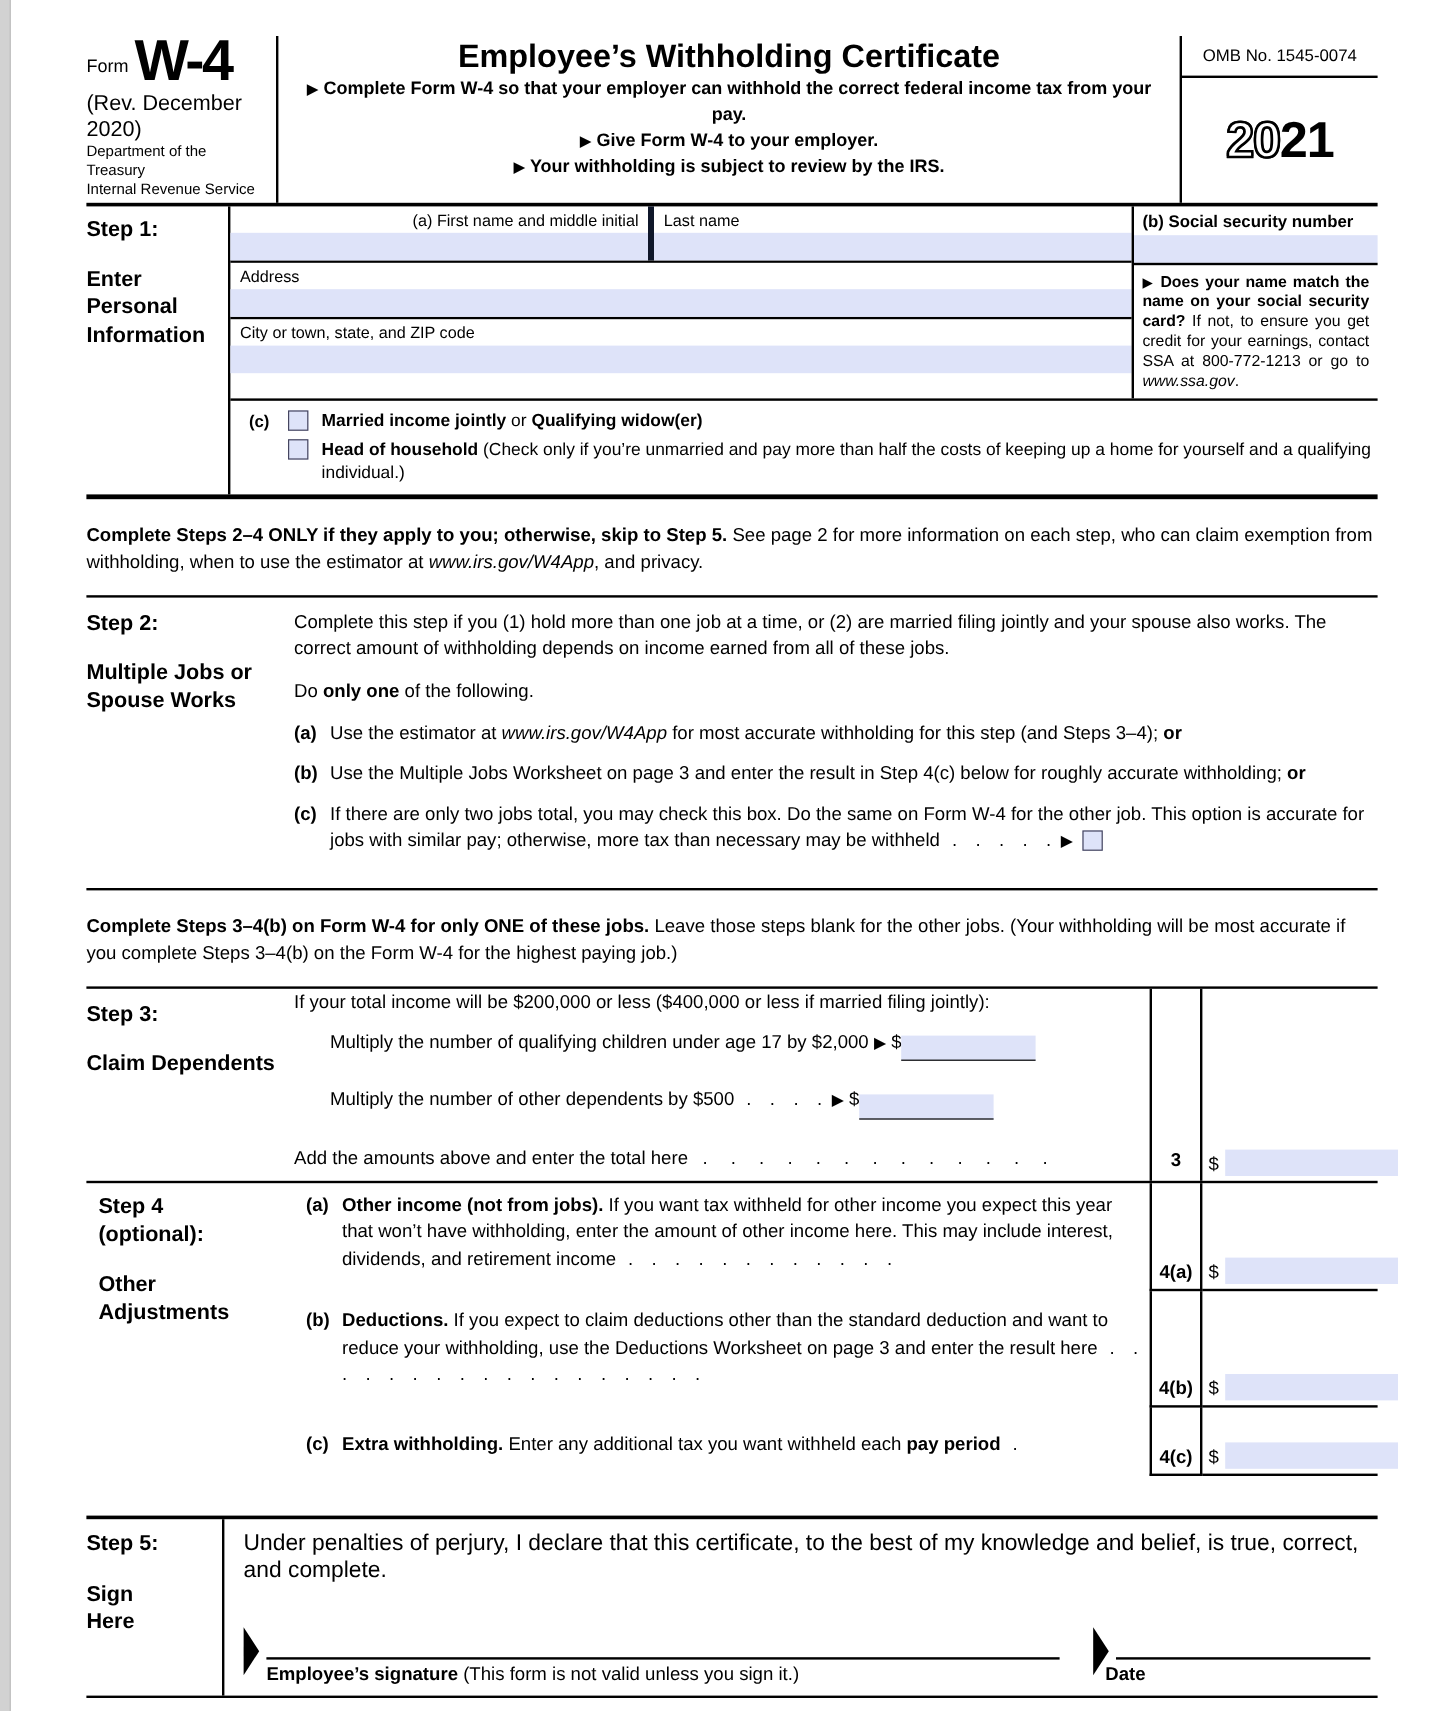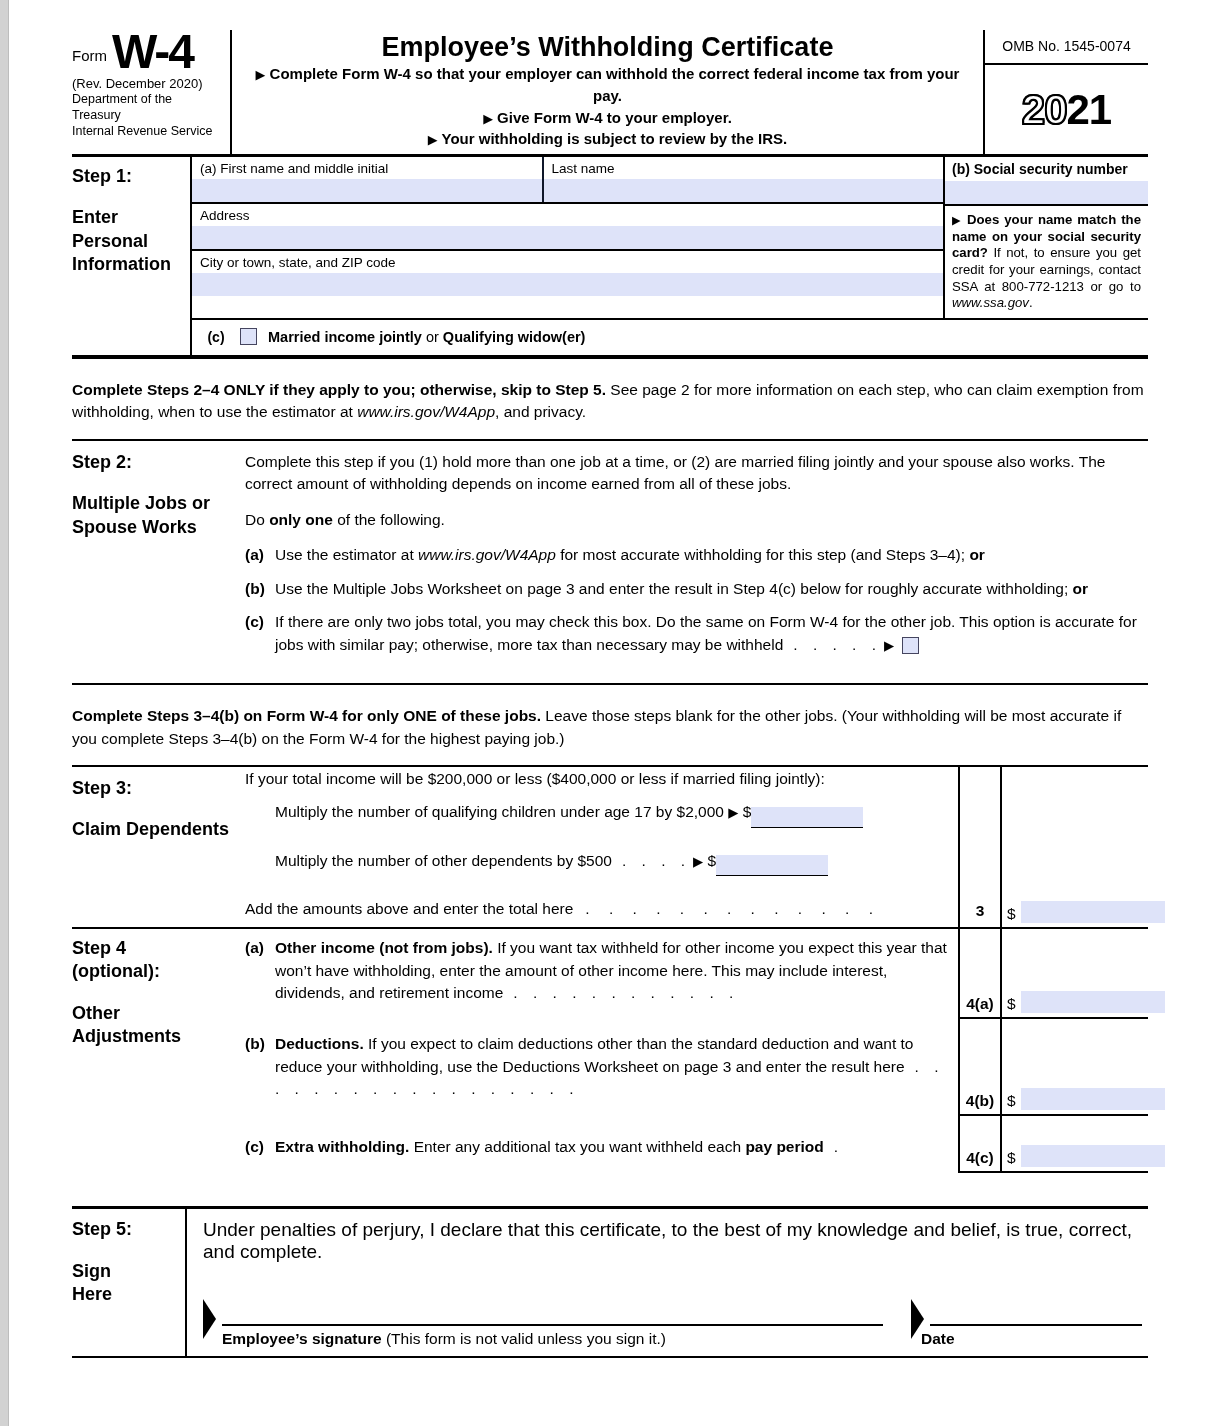--- a/index.html
+++ b/index.html
@@ -14,42 +14,42 @@
   b { font-weight: bold; }
   .it { font-style: italic; }
   .arr { font-size: 0.85em; }
 
   
   .header { display: flex; align-items: stretch; border-bottom: 3px solid #000; min-height: 102px; }
   .h-left { width: 158px; padding: 2px 6px 2px 0; }
   .h-form-row { display: flex; align-items: flex-end; }
   .h-form-word { font-size: 15px; padding-bottom: 9px; margin-right: 5px; }
   .h-form-num { font-size: 48px; font-weight: bold; letter-spacing: -2px; line-height: 0.85; }
-  .h-rev { font-size: 13px; margin-top: 3px; }
+  .h-rev { font-size: 18px; margin-top: 3px; }
   .h-dept { font-size: 12.5px; line-height: 1.3; }
   .h-center { flex: 1; border-left: 2px solid #000; text-align: center; padding: 0 8px 4px; }
   .h-title { font-size: 27px; font-weight: bold; margin-top: 2px; }
   .h-bullet { font-size: 15px; font-weight: bold; line-height: 1.45; }
   .h-right { width: 165px; border-left: 2px solid #000; display: flex; flex-direction: column; }
   .h-omb { font-size: 14px; text-align: center; padding: 8px 2px 9px; border-bottom: 2px solid #000; white-space: nowrap; }
   .h-year { flex: 1; display: flex; align-items: center; justify-content: center; font-size: 42px; font-weight: bold; letter-spacing: -1px; }
   .year-outline { color: #fff; -webkit-text-stroke: 2px #000;
     text-shadow: -1px -1px 0 #000, 1px -1px 0 #000, -1px 1px 0 #000, 1px 1px 0 #000; }
 
   
   .step1 { display: flex; border-bottom: 4px solid #000; }
   .stepcol { font-weight: bold; font-size: 18px; line-height: 1.3; }
   .s1-label { width: 118px; padding-top: 8px; }
   .step-no { margin-bottom: 18px; }
   .s1-body { flex: 1; border-left: 2px solid #000; display: flex; flex-direction: column; }
   .s1-top { display: flex; border-bottom: 2px solid #000; }
   .s1-rows { flex: 1; display: flex; flex-direction: column; }
   .row-split { display: flex; border-bottom: 2px solid #000; }
   .cell { display: flex; flex-direction: column; }
-  .cell-first { flex: 1.05; border-right: 2px solid #0f172a; }
+  .cell-first { flex: 1.05; border-right: 5px solid #0f172a; align-items: flex-end; }
   .cell-last { flex: 1.2; }
   .cell-label { font-size: 13.5px; padding: 4px 8px 3px; }
   .fld { display: block; width: 100%; height: 23px; background: #dee3f9; border: none; outline: none;
          font: 15px "Liberation Sans", sans-serif; padding: 0 6px; }
   .row-line { border-bottom: 2px solid #000; }
   .row-line:last-child { border-bottom: none; }
   .s1-right { width: 205px; border-left: 2px solid #000; display: flex; flex-direction: column; }
   .ssn-label { font-size: 14px; font-weight: bold; padding: 4px 7px 4px; }
   .ssn-note { flex: 1; font-size: 13.2px; line-height: 1.26; padding: 6px 7px; text-align: justify; border-top: 2px solid #000; }
   .s1-c { display: flex; padding: 8px 0 9px; }
@@ -85,21 +85,21 @@
   .s3-add { margin-top: auto; padding-bottom: 3px; }
   .inline-field { display: inline-block; vertical-align: -5px; width: 112px; height: 21px; background: #dee3f9;
                   border: none; border-bottom: 1.5px solid #000; outline: none; font: 15px "Liberation Sans", sans-serif; }
   .numcol { width: 44px; border-left: 2px solid #000; border-right: 2px solid #000; display: flex;
             align-items: flex-end; justify-content: center; font-weight: bold; font-size: 15.5px; padding-bottom: 7px; }
   .amtcol { width: 146px; display: flex; align-items: flex-end; font-size: 15.5px; padding: 0 2px 4px 5px; }
   .amt-fld { flex: 1; height: 22px; background: #dee3f9; border: none; outline: none; margin-left: 5px;
              font: 15px "Liberation Sans", sans-serif; padding: 0 4px; }
 
   
-  .step4 { display: flex; }
+  .step4 { display: flex; margin-left: 10px; }
   .s4-label { width: 173px; padding-top: 8px; }
   .s4-rows { flex: 1; display: flex; flex-direction: column; }
   .s4-row { display: flex; }
   .s4-txt { flex: 1; font-size: 15.5px; line-height: 1.45; padding: 8px 6px 4px 0; }
   .s4-row .numcol, .s4-row .amtcol { border-bottom: 2px solid #000; padding-bottom: 4px; }
   .r-a { min-height: 90px; } .r-b { min-height: 84px; } .r-c { min-height: 56px; }
   .r-b .s4-txt { padding-top: 14px; }
   .r-c .s4-txt { padding-top: 20px; }
   .s4-spacer { height: 33px; }
 
@@ -182,20 +182,24 @@
             <div class="ssn-note"><span class="arr">▶</span> <b>Does your name match the name on your social security card?</b><span> If not, to ensure you get credit for your earnings, contact SSA at 800-772-1213 or go to </span><span class="it">www.ssa.gov</span><span>.</span></div>
           </div>
         </div>
         <div class="s1-c">
           <div class="c-tag">(c)</div>
           <div class="c-opts">
             <div class="c-opt">
               <div class="checkbox"></div>
               <div><b>Married income jointly</b><span> or </span><b>Qualifying widow(er)</b></div>
             </div>
+            <div class="c-opt">
+              <div class="checkbox"></div>
+              <div><b>Head of household</b><span> (Check only if you’re unmarried and pay more than half the costs of keeping up a home for yourself and a qualifying individual.)</span></div>
+            </div>
           </div>
         </div>
       </div>
     </div>
 
     <div class="notice"><b>Complete Steps 2–4 ONLY if they apply to you; otherwise, skip to Step 5.</b><span> See page 2 for more information on each step, who can claim exemption from withholding, when to use the estimator at </span><span class="it">www.irs.gov/W4App</span><span>, and privacy.</span></div>
 
     <div class="step2">
       <div class="stepcol s2-label">
         <div class="step-no">Step 2:</div>

